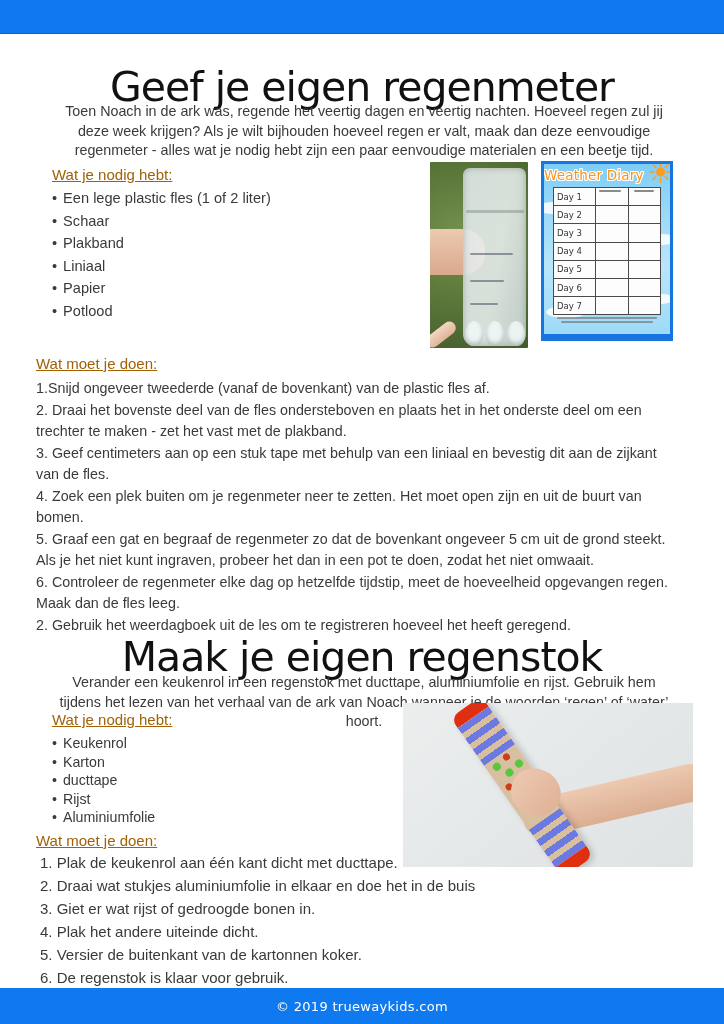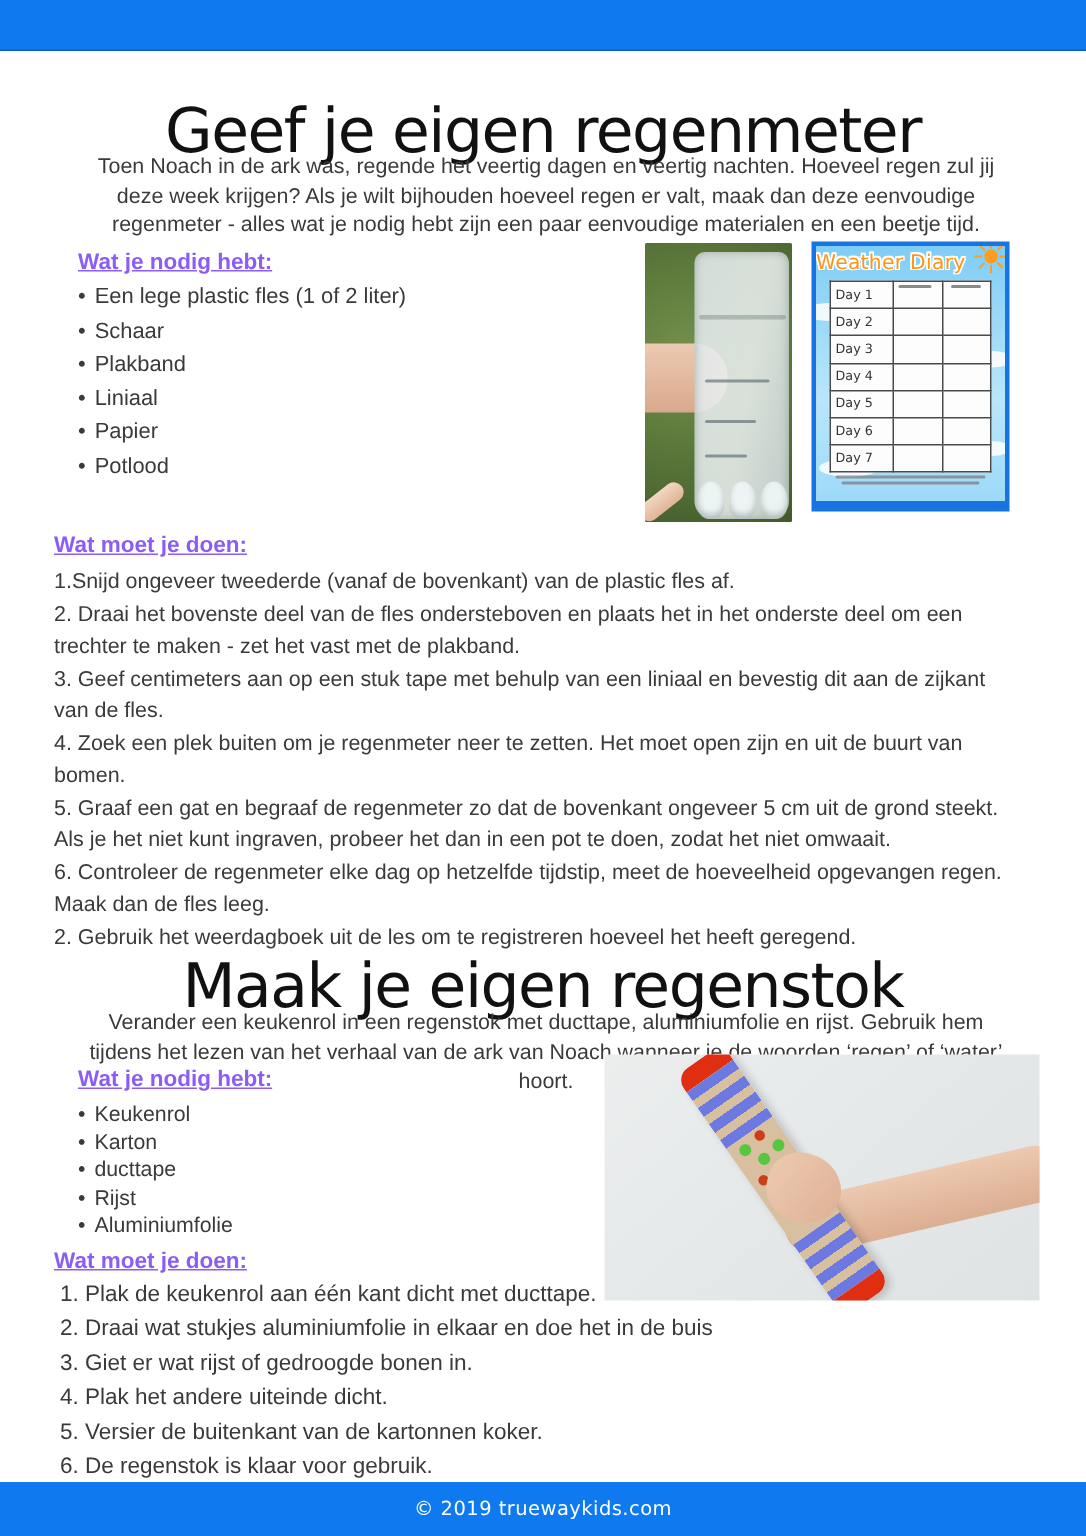--- a/index.html
+++ b/index.html
@@ -14,21 +14,21 @@
     display:flex;align-items:center;justify-content:center;}
   .footer-stripe span{color:#ffffff;font-family:"DejaVu Sans",sans-serif;font-size:13px;letter-spacing:.3px;}
   
   .big-title{position:absolute;left:0;width:724px;text-align:center;
     font-family:"DejaVu Sans",sans-serif;font-weight:400;font-size:41px;color:#111;letter-spacing:-1px;white-space:nowrap;}
   .title-1{top:36px;}
   .title-2{top:606px;}
   .intro{position:absolute;left:52px;width:624px;font-size:14.3px;line-height:19.5px;text-align:center;}
   .intro-1{top:88px;}
   .intro-2{top:659px;}
-  .sec-head{font-size:15px;font-weight:bold;text-decoration:underline;color:#8b5cf6;margin:0 0 8px 0;}
+  .sec-head{font-size:15px;font-weight:normal;text-decoration:underline;color:#a16207;margin:0 0 8px 0;}
   .mat-block{position:absolute;left:52px;}
   .mat-1{top:166px;width:360px;}
   .mat-2{top:711px;width:340px;}
   .mat-1 .li{font-size:14.6px;line-height:15px;margin:0 0 7.5px 0;}
   .mat-2 .li{font-size:14.2px;line-height:14px;margin:0 0 4.5px 0;}
   .li .b{margin-right:6px;}
   .steps-block{position:absolute;left:36px;width:632px;}
   .steps-1{top:355px;}
   .steps-1 p{margin:0 0 1px 0;font-size:14.3px;line-height:21px;}
   .steps-1 .sec-head{margin-bottom:6px;}

